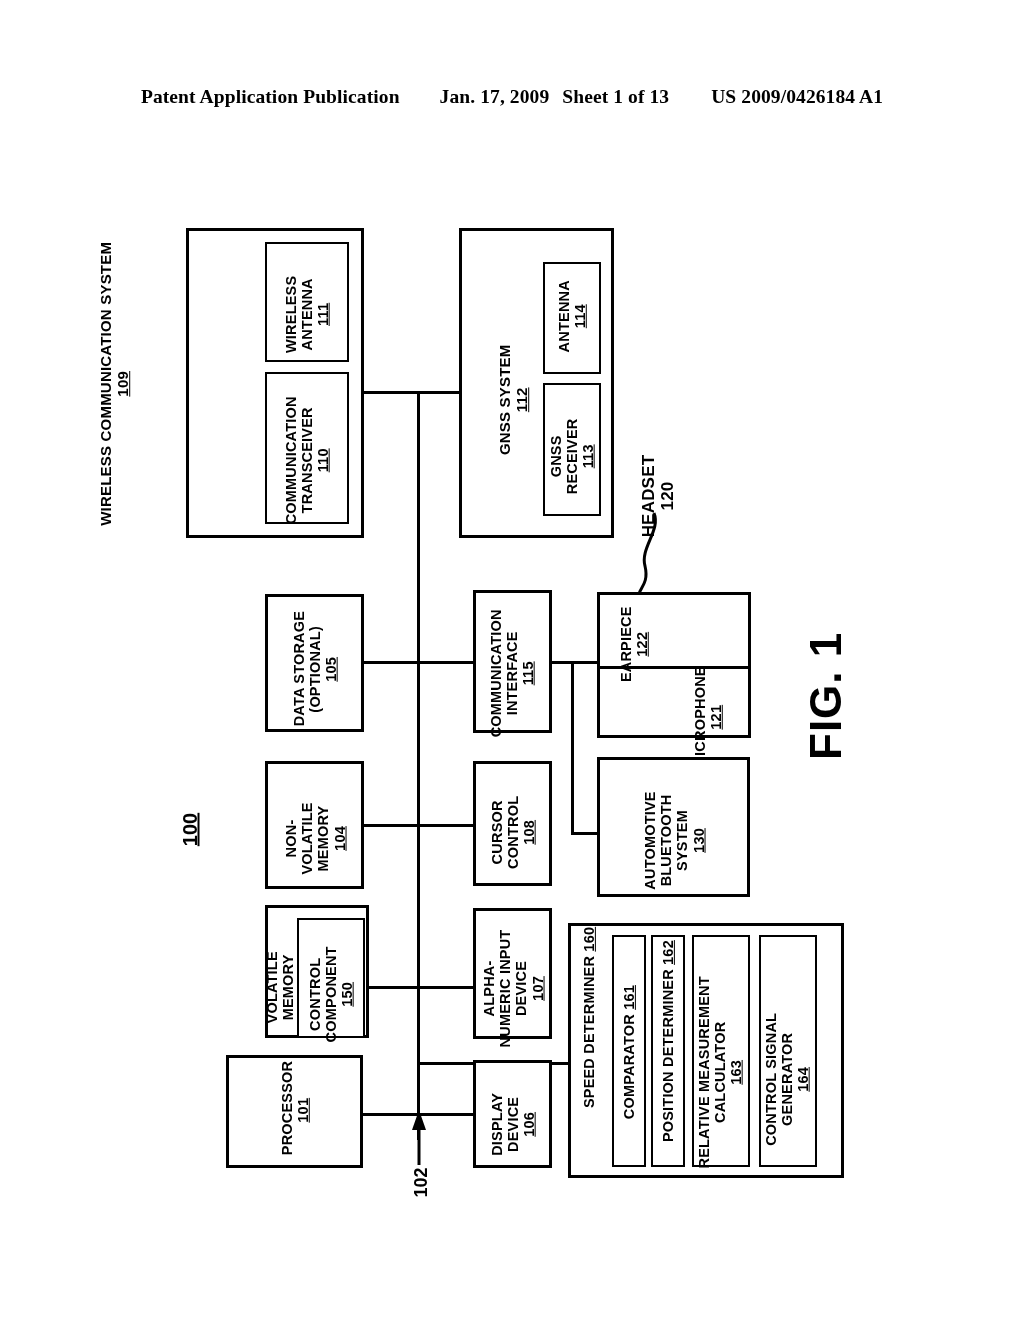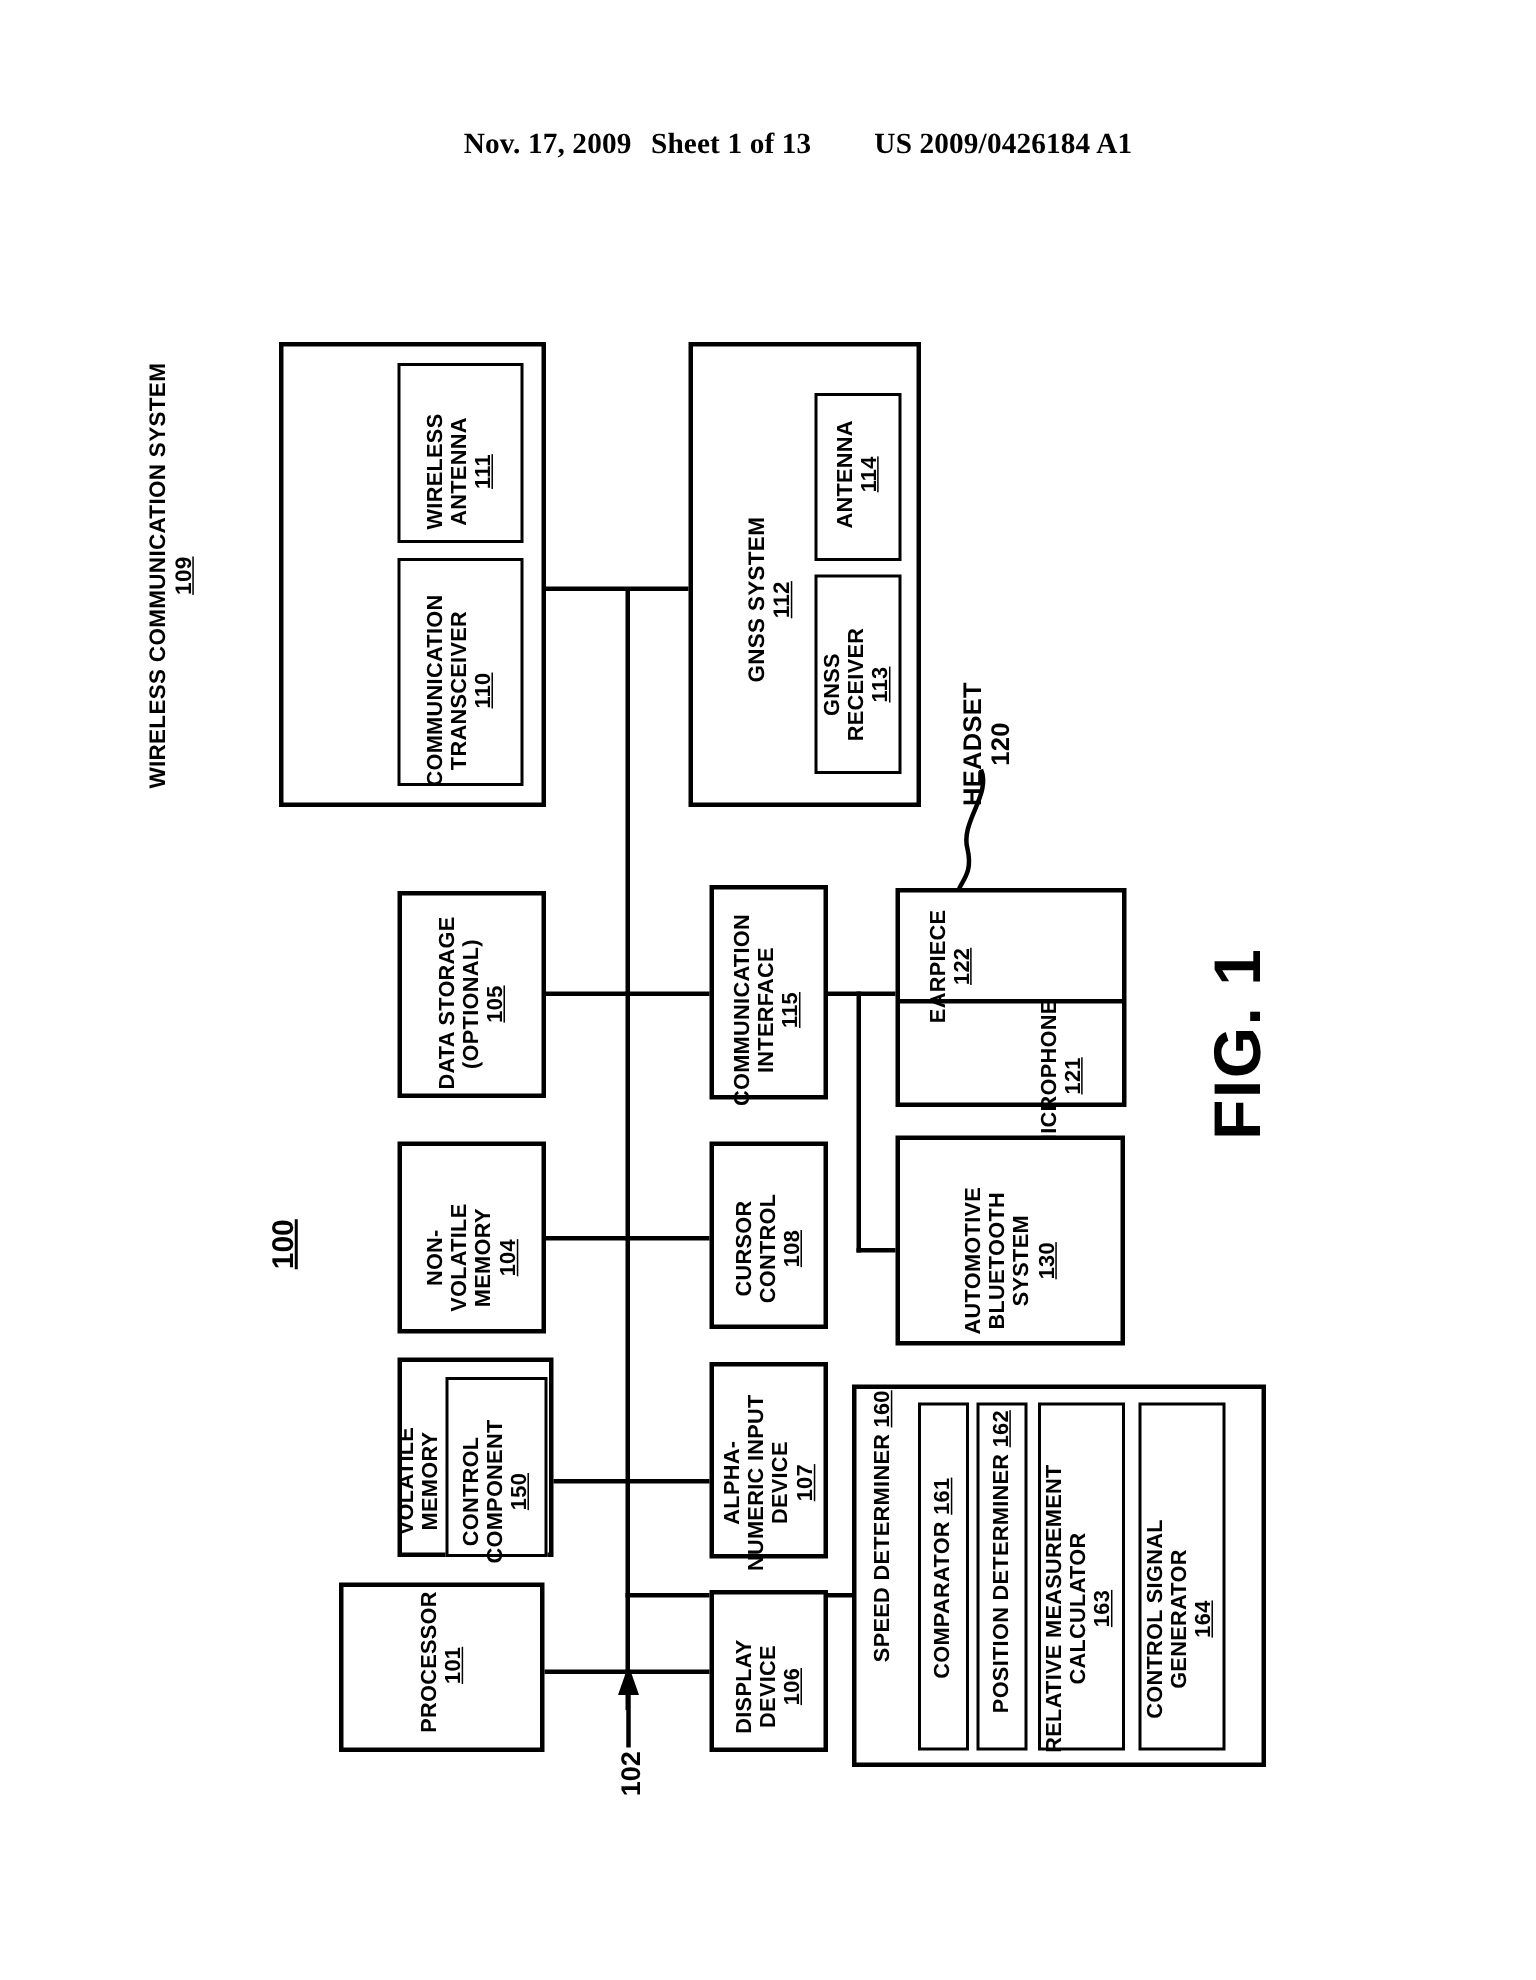--- a/index.html
+++ b/index.html
@@ -103,21 +103,22 @@
     top: 0;
     width: 1024px;
     height: 1320px;
     pointer-events: none;
   }
 </style>
 </head>
 <body>
 
 <div id="page-header">
-  <span class="h-date">Nov. 17, 2009</span>
+  <span class="h-pub">Patent Application Publication</span>
+  <span class="h-date">Jan. 17, 2009</span>
   <span class="h-sheet">Sheet 1 of 13</span>
   <span class="h-num">US 2009/0426184 A1</span>
 </div>
 
 <div id="figure">
 
   <div class="ln v" style="left:417px; top:392px; width:3px; height:748px;"></div>
 
   <div class="ln h" style="left:362px; top:391px; width:99px; height:3px;"></div>
 

